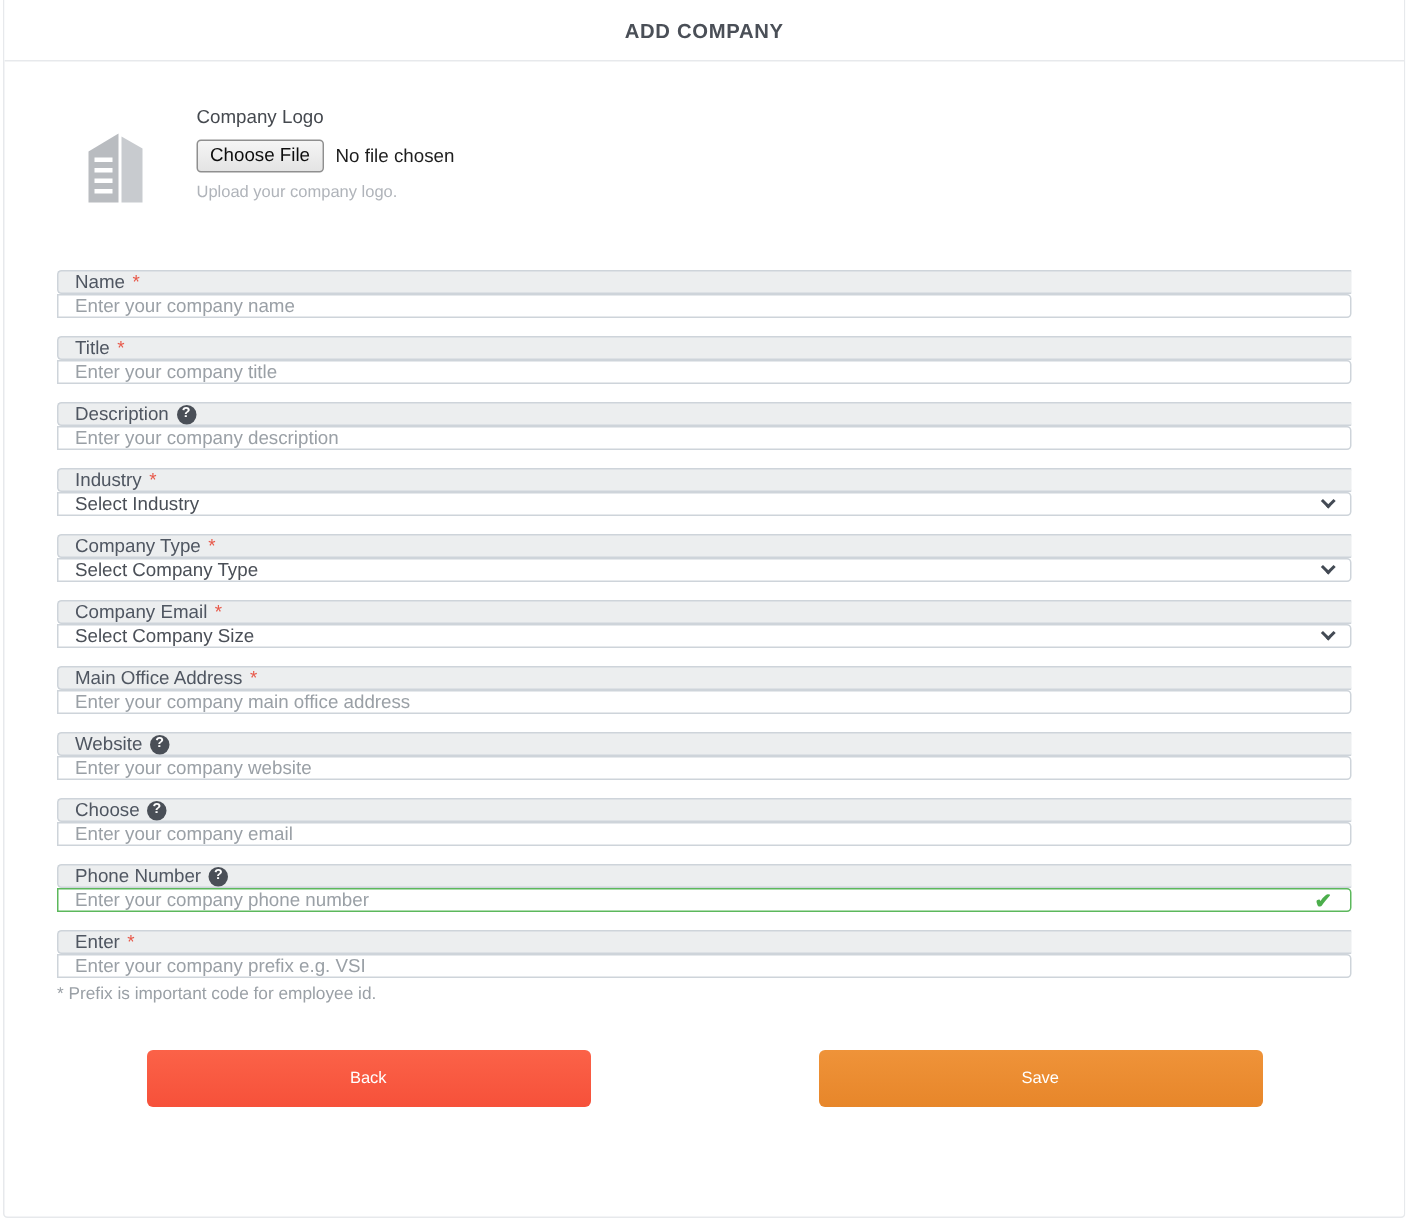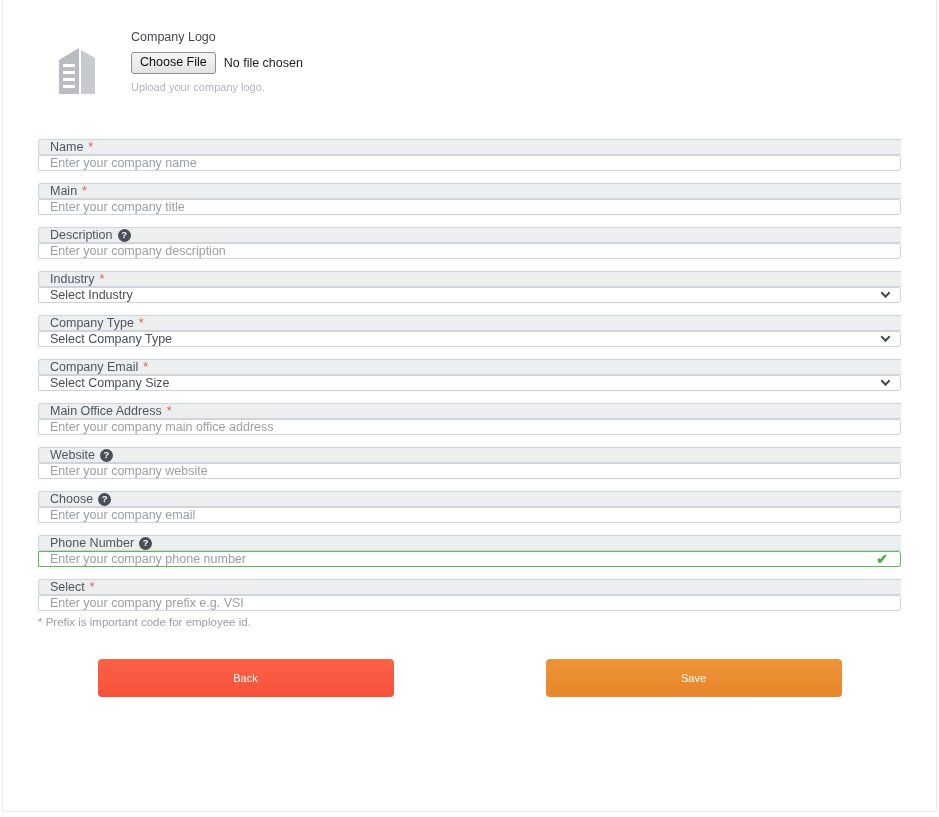--- a/index.html
+++ b/index.html
@@ -185,20 +185,23 @@
   }
   .btn-back { background: linear-gradient(#fb6248,#f6513a); }
   .btn-save { background: linear-gradient(#ef9339,#e7862a); }
 </style>
 </head>
 <body>
 
 <div class="page">
   <div class="card">
 
+    <div class="card-header">
+      <div class="card-title">ADD COMPANY</div>
+    </div>
 
     <div class="card-body">
 
       <div class="logo-row">
         <div class="logo-icon">
           <svg width="48" height="55" viewBox="0 0 48 55" aria-hidden="true">
             <g fill="#b9bcc0">
               <path d="M4 18 L24 6 L24 52 L4 52 Z"></path>
               <path d="M26 8 L40 16 L40 52 L26 52 Z" fill="#c8cbcf"></path>
             </g>
@@ -225,21 +228,21 @@
             <label class="addon">
               <span>Name</span>
               <span class="req">*</span>
             </label>
             <div class="ctl">
               <span>Enter your company name</span>
             </div>
           </div>
           <div class="form-row">
             <label class="addon">
-              <span>Main</span>
+              <span>Title</span>
               <span class="req">*</span>
             </label>
             <div class="ctl">
               <span>Enter your company title</span>
             </div>
           </div>
           <div class="form-row">
             <label class="addon">
               <span>Description</span>
               <span class="help-icon">?</span>
@@ -310,21 +313,21 @@
               <span>Phone Number</span>
               <span class="help-icon">?</span>
             </label>
             <div class="ctl valid">
               <span>Enter your company phone number</span>
               <span class="check">✔</span>
             </div>
           </div>
           <div class="form-row">
             <label class="addon">
-              <span>Select</span>
+              <span>Enter</span>
               <span class="req">*</span>
             </label>
             <div class="ctl">
               <span>Enter your company prefix e.g. VSI</span>
             </div>
           </div>
         </div>
 
       <div class="note">* Prefix is important code for employee id.</div>
 

